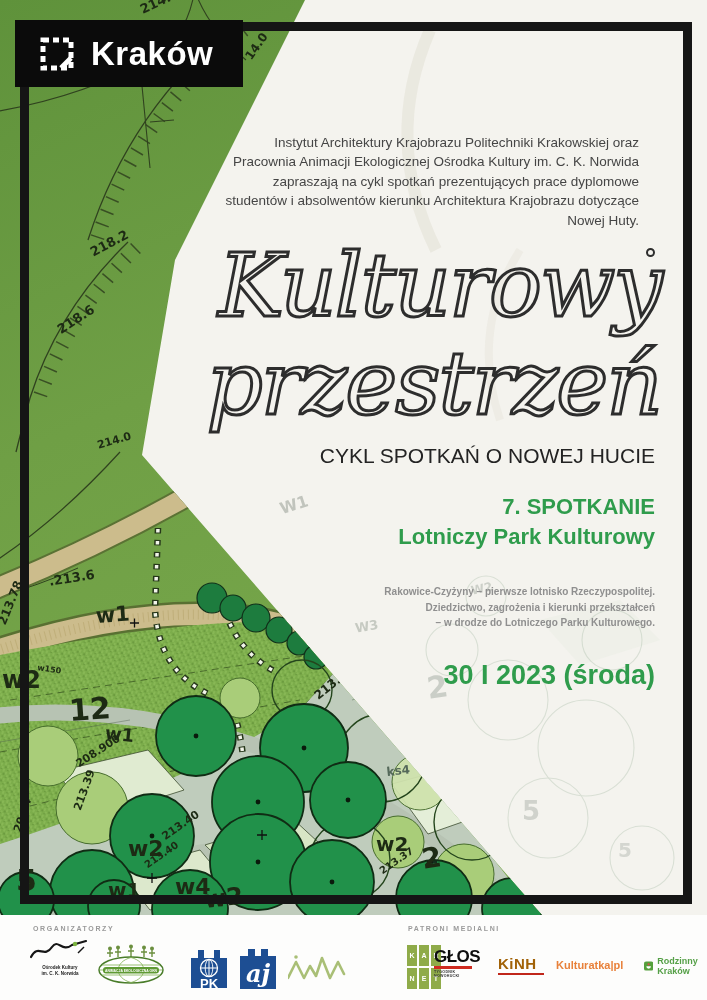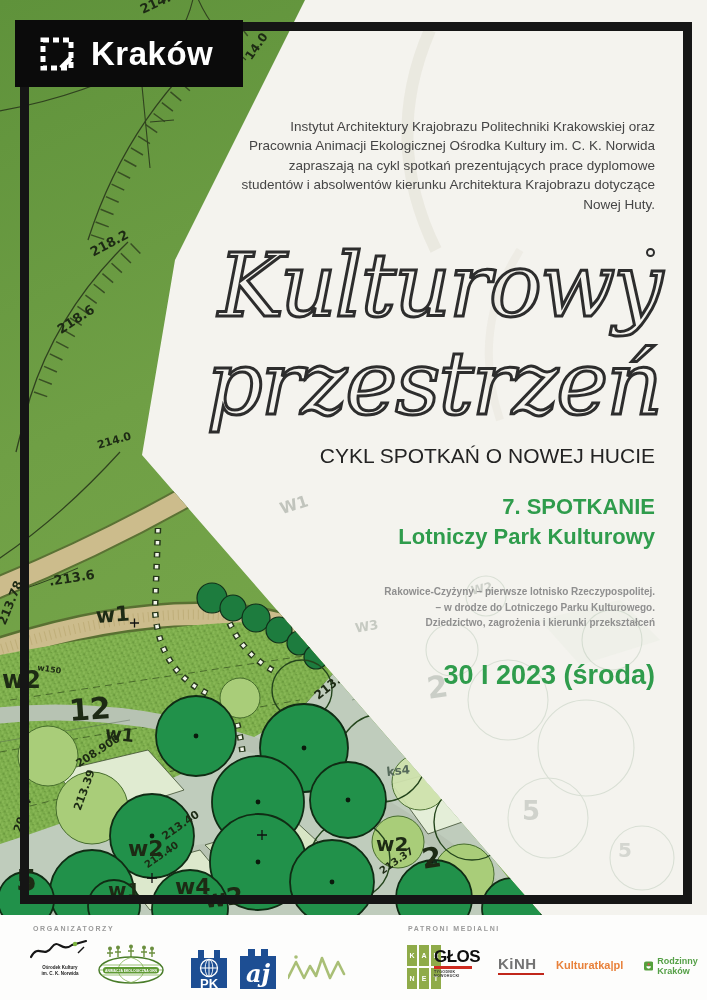--- a/index.html
+++ b/index.html
@@ -40,21 +40,21 @@
   #when{right:52px;top:658px;text-align:right;font-size:27px;font-weight:700;line-height:1.3;}
   #where{right:52px;top:730px;text-align:right;font-size:19px;font-weight:700;color:#3c3c3c;line-height:1.42;}
 
   
   .strip-label{position:absolute;font-size:7px;letter-spacing:1.6px;color:#9a9a9a;font-weight:600;}
   .logo{position:absolute;}
   #logo-norwid .cap{font-size:4.5px;color:#222;text-align:center;line-height:1.3;font-weight:600;}
   #logo-glos .glos-title{font-size:17px;font-weight:900;color:#0d0d0d;letter-spacing:-.5px;line-height:1;}
   #logo-glos .glos-bar{height:3px;background:#cf2b20;margin-top:1px;}
   #logo-glos .glos-sub{font-size:3.6px;color:#333;font-weight:700;letter-spacing:.3px;margin-top:1px;}
-  #logo-kinh{font-size:15px;font-weight:900;color:#737373;letter-spacing:.5px;}
+  #logo-kinh{font-size:15px;font-weight:900;color:#a16207;letter-spacing:.5px;}
   #logo-kinh .kinh-line{height:1.5px;background:#c0271b;margin-top:1px;width:46px;}
   #logo-kulturatka{font-size:11px;font-weight:700;color:#e8813a;}
   #logo-rodzinny{display:flex;align-items:center;gap:4px;font-size:9px;font-weight:600;color:#55a047;}
   #karnet-grid{display:grid;grid-template-columns:repeat(3,10px);grid-auto-rows:21px;gap:2px;}
   .karnet-tile{background:#8fab49;color:#fff;font-size:7px;font-weight:700;display:flex;
                align-items:center;justify-content:center;}
 </style>
 </head>
 <body>
 
@@ -246,39 +246,39 @@
 
   <div id="krakow-box">
     <svg width="36" height="36" viewBox="0 0 36 36">
       <rect x="4" y="4" width="28" height="28" fill="none" stroke="#fff" stroke-width="5" stroke-dasharray="6 4"></rect>
       <path d="M 22,32 L 32,22" stroke="#fff" stroke-width="5"></path>
     </svg>
     <span class="brand-text">Kraków</span>
   </div>
 
   <div id="content">
-    <p id="intro" class="abs" style="margin:0">Instytut Architektury Krajobrazu Politechniki Krakowskiej oraz Pracownia Animacji Ekologicznej Ośrodka Kultury im. C. K. Norwida zapraszają na cykl spotkań prezentujących prace dyplomowe studentów i absolwentów kierunku Architektura Krajobrazu dotyczące Nowej Huty.</p>
+    <p id="intro" class="abs" style="margin:16px">Instytut Architektury Krajobrazu Politechniki Krakowskiej oraz Pracownia Animacji Ekologicznej Ośrodka Kultury im. C. K. Norwida zapraszają na cykl spotkań prezentujących prace dyplomowe studentów i absolwentów kierunku Architektura Krajobrazu dotyczące Nowej Huty.</p>
 
     <div id="title" class="abs">
       <div class="title-line">Kulturowy</div>
       <div class="title-line">przestrzeń</div>
     </div>
     <div id="title-ring" class="abs"></div>
 
     <div id="series" class="abs">CYKL SPOTKAŃ O NOWEJ HUCIE</div>
 
     <div id="meeting" class="abs" style="color:#2f9c4c">
       <div>7. SPOTKANIE</div>
       <div>Lotniczy Park Kulturowy</div>
     </div>
 
     <div id="desc" class="abs">
       <div>Rakowice-Czyżyny – pierwsze lotnisko Rzeczypospolitej.</div>
+      <div>Dziedzictwo, zagrożenia i kierunki przekształceń</div>
       <div>– w drodze do Lotniczego Parku Kulturowego.</div>
-      <div>Dziedzictwo, zagrożenia i kierunki przekształceń</div>
     </div>
 
     <div id="when" class="abs" style="color:#2f9c4c">
       <div>30 I 2023 (środa)</div>
     </div>
 
   </div>
 
   <div id="footer">
     <span class="strip-label" style="left:33px;top:10px">ORGANIZATORZY</span>

